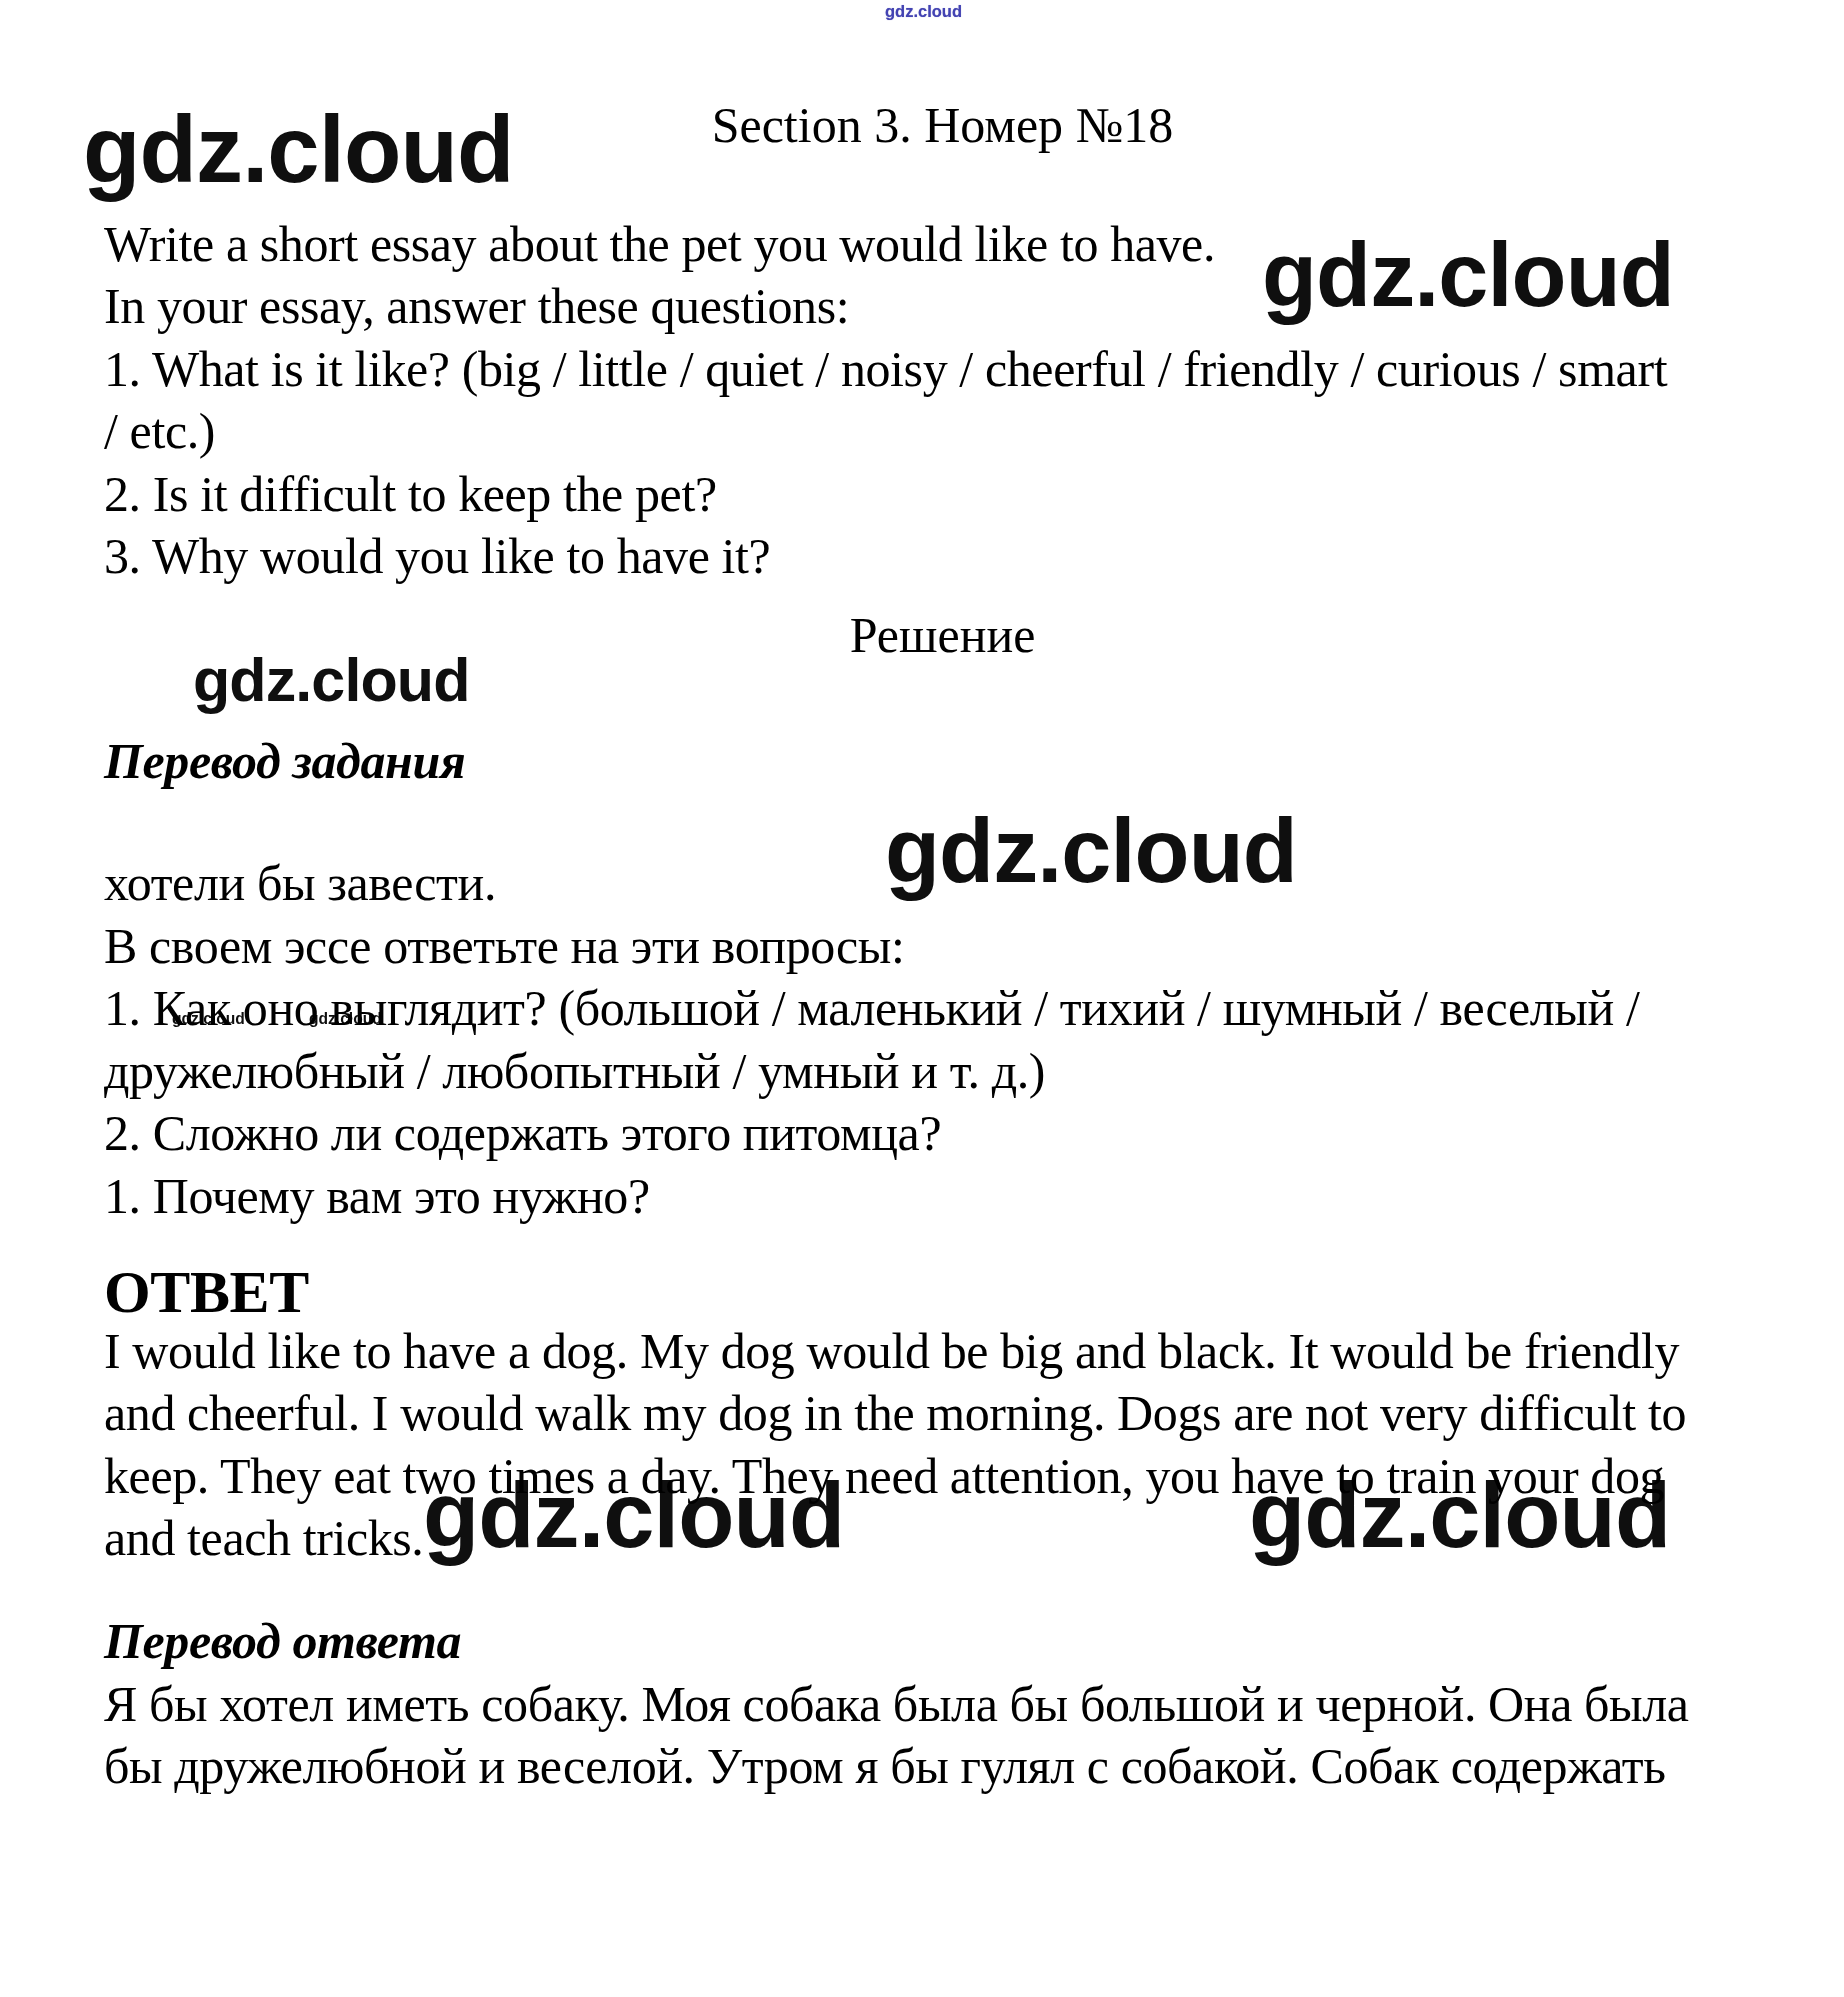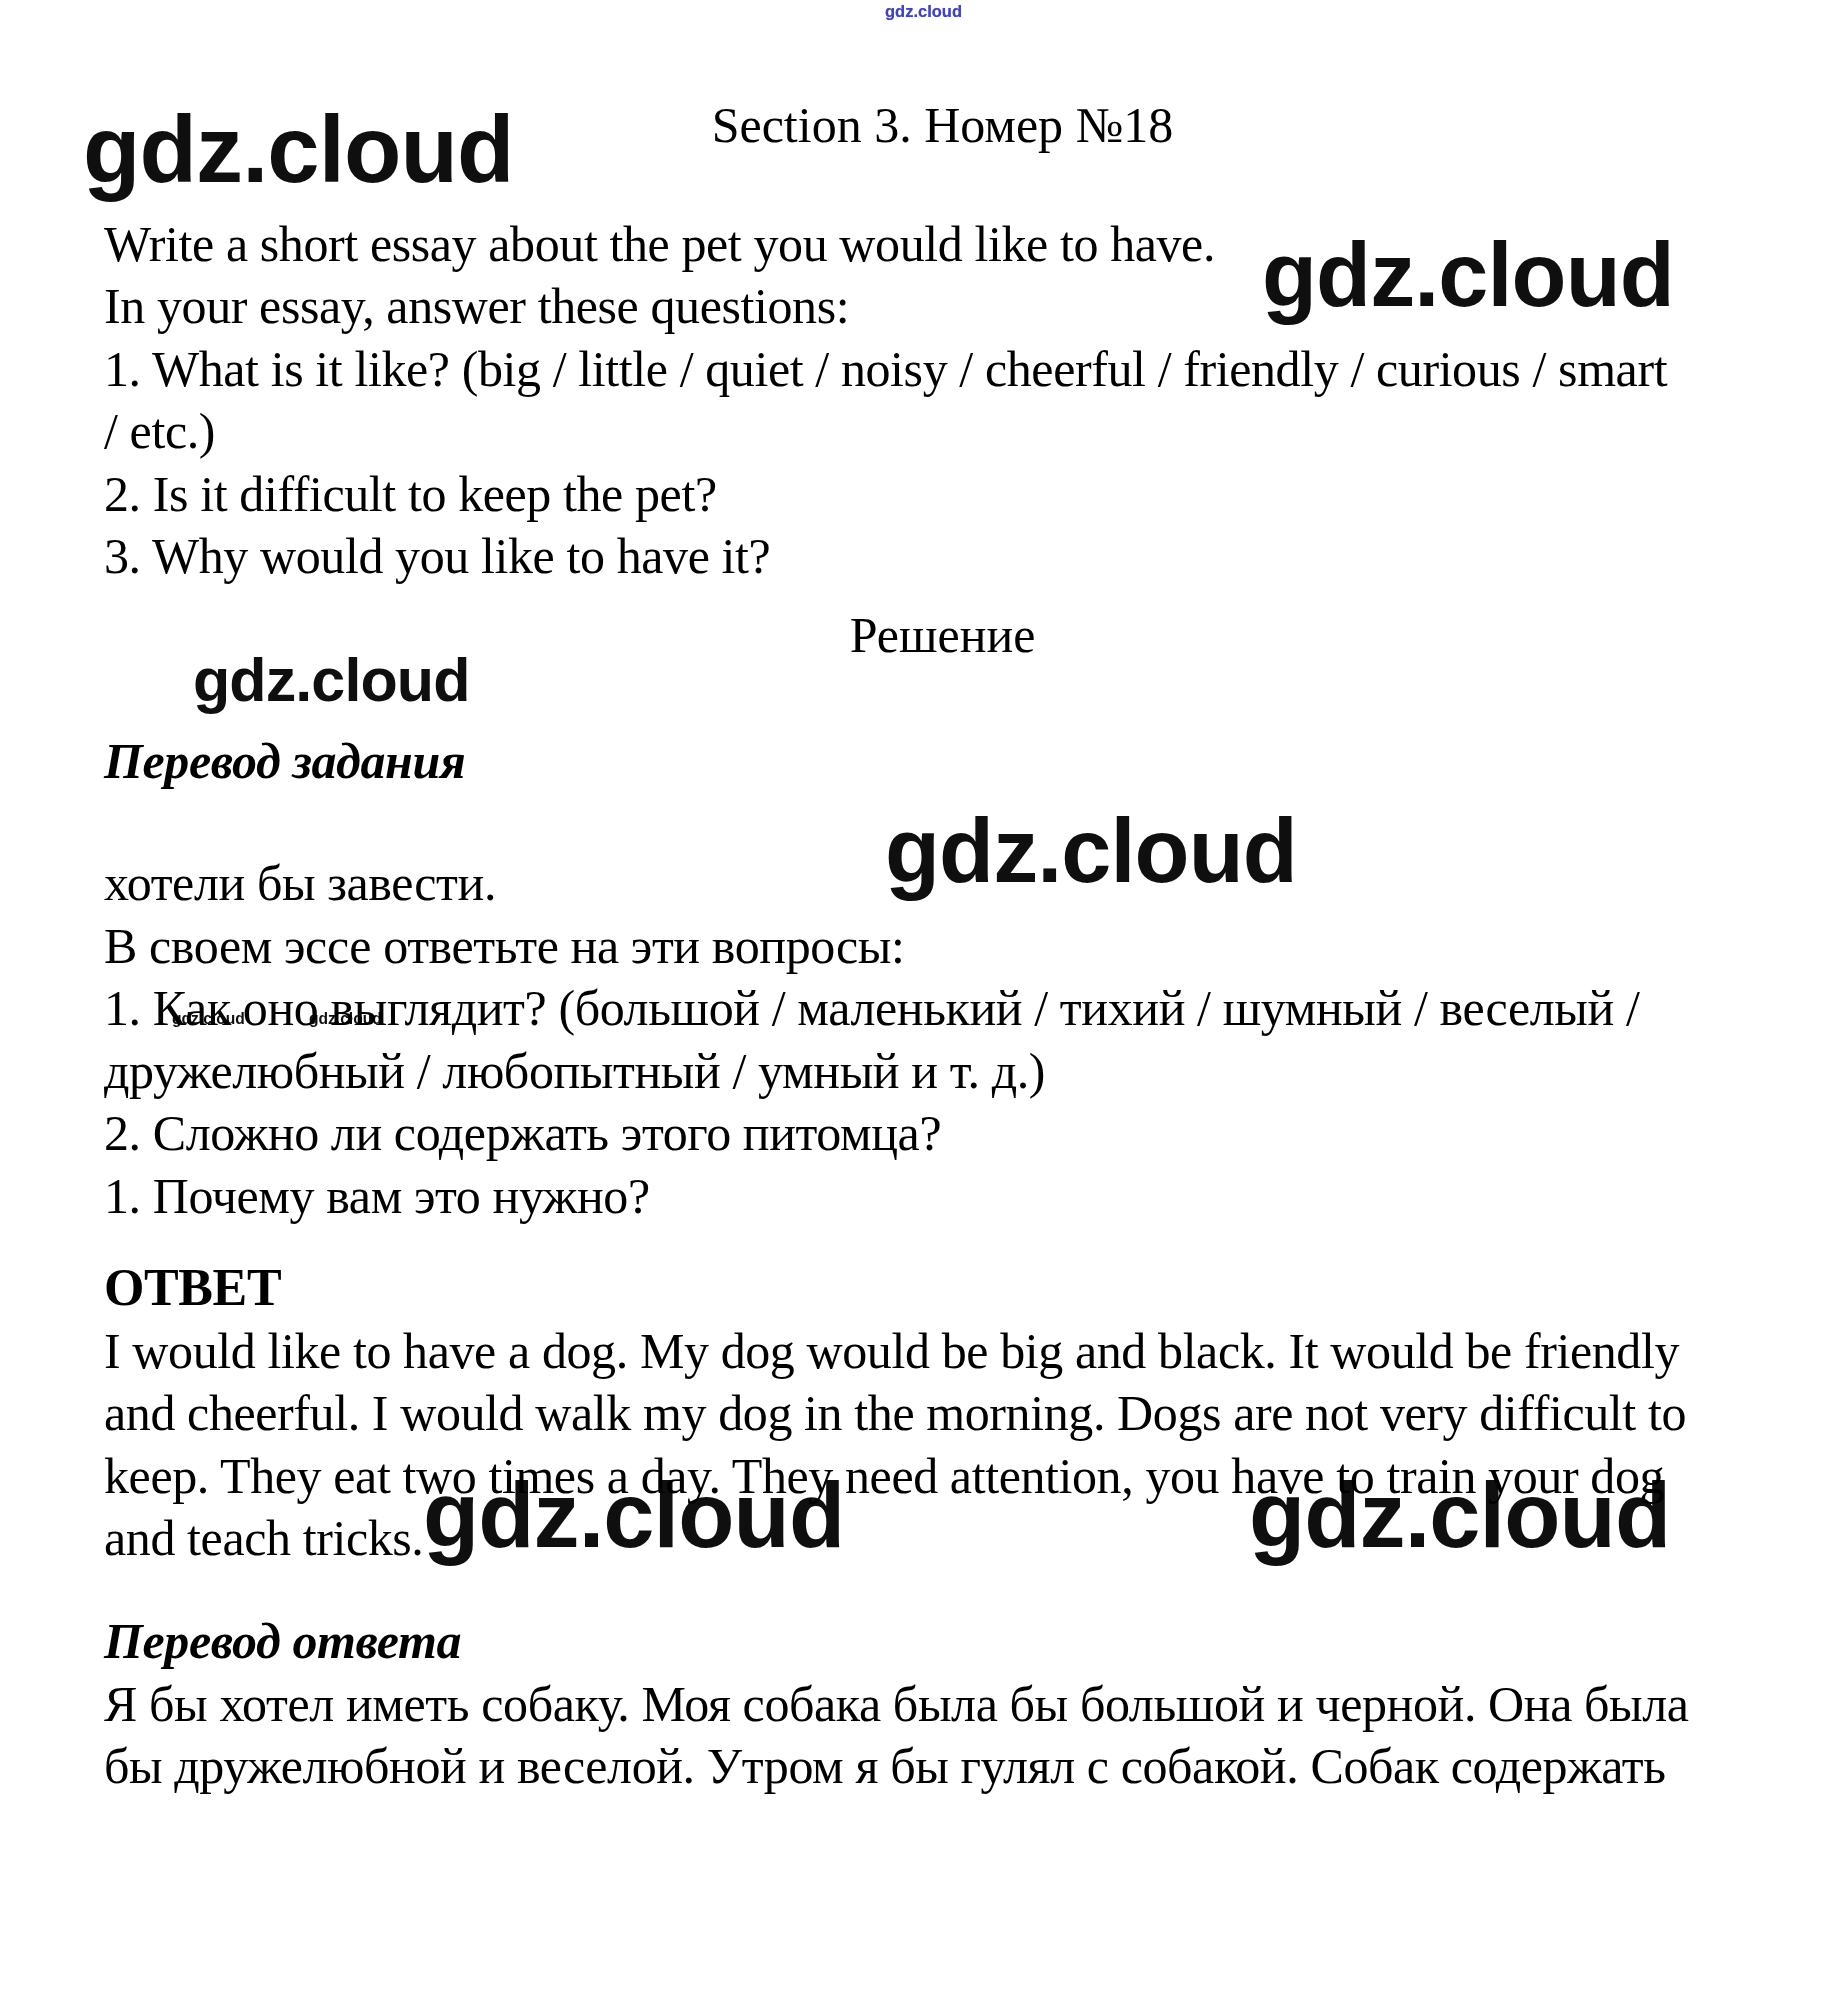--- a/index.html
+++ b/index.html
@@ -48,21 +48,21 @@
   .wm-bottom-right{left:1249px;top:1469px; font-size:92px;}
   .wm-tiny-1     {left:172px;  top:1011px; font-size:15.6px; letter-spacing:0;}
   .wm-tiny-2     {left:309px;  top:1011px; font-size:15.6px; letter-spacing:0;}
   .wm-top-blue{
     left:885px; top:2.6px; font-size:16.5px;
     color:#4343b2; letter-spacing:0;
     text-shadow:0 0 0.9px #8a8ad0;
   }
   .title{top:97px; font-size:50px;}
   .solution-heading{top:607px; font-size:50px;}
-  .answer-heading{top:1258px; font-size:52px;text-align:center;}
+  .answer-heading{top:1258px; font-size:60px;text-align:center;}
 </style>
 </head>
 <body>
 
 <div class="page">
 
   <div class="wm wm-top-blue">gdz.cloud</div>
   <div class="wm wm-top-left">gdz.cloud</div>
   <div class="wm wm-top-right">gdz.cloud</div>
   <div class="wm wm-medium">gdz.cloud</div>

